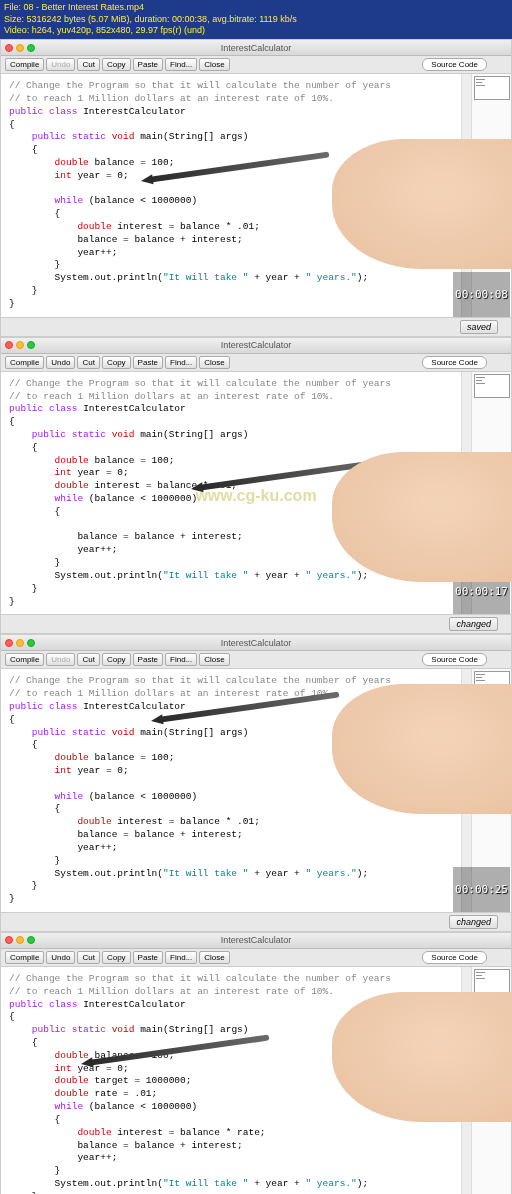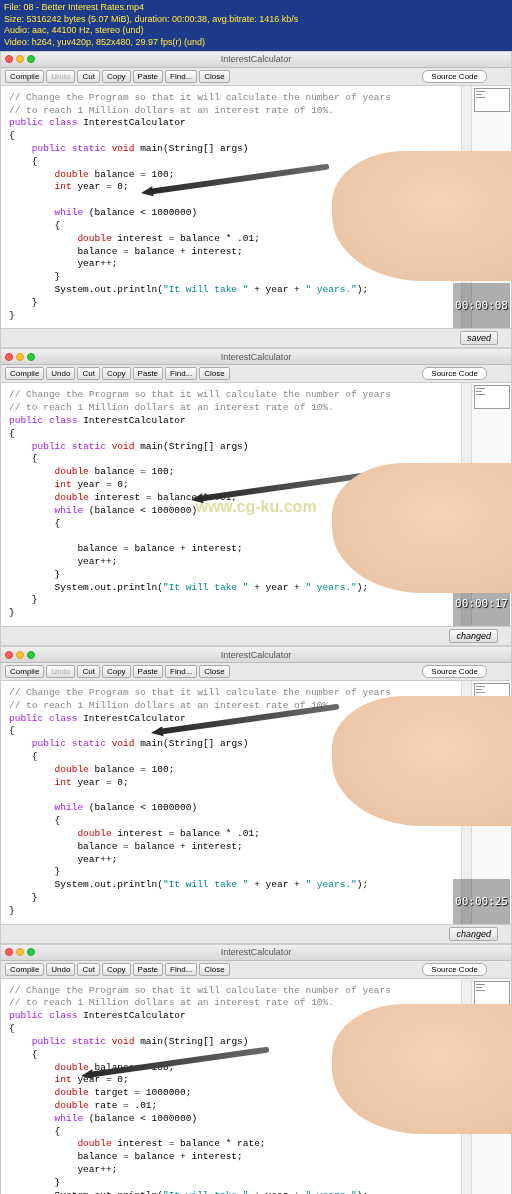--- a/index.html
+++ b/index.html
@@ -36,22 +36,21 @@
 .pen { position: absolute; width: 180px; height: 6px; background: linear-gradient(90deg, #2a2a2a 0%, #4a4a4a 50%, #6a6a6a 100%); transform: rotate(-8deg); border-radius: 3px; }
 .pen::before { content: ''; position: absolute; left: -10px; top: -2px; width: 0; height: 0; border-right: 12px solid #2a2a2a; border-top: 5px solid transparent; border-bottom: 5px solid transparent; }
 .scrollbar { width: 10px; background: #eee; border-left: 1px solid #ddd; }
 .panel-wrap { position: relative; }
 </style>
 </head>
 <body>
 
 <div class="info-header">
   <div class="yellow">File: 08 - Better Interest Rates.mp4</div>
-  <div class="yellow">Size: 5316242 bytes (5.07 MiB), duration: 00:00:38, avg.bitrate: 1416 kb/s</div>
-  <div class="yellow">Audio: aac, 44100 Hz, stereo (und)</div>
+  <div class="yellow">Size: 5316242 bytes (5.07 MiB), duration: 00:00:38, avg.bitrate: 1119 kb/s</div>
   <div class="yellow">Video: h264, yuv420p, 852x480, 29.97 fps(r) (und)</div>
 </div>
 
 <div class="panel-wrap">
 <div class="panel">
   <div class="titlebar">
     <div class="traffic">
       <div class="dot red"></div>
       <div class="dot yellow"></div>
       <div class="dot green"></div>

